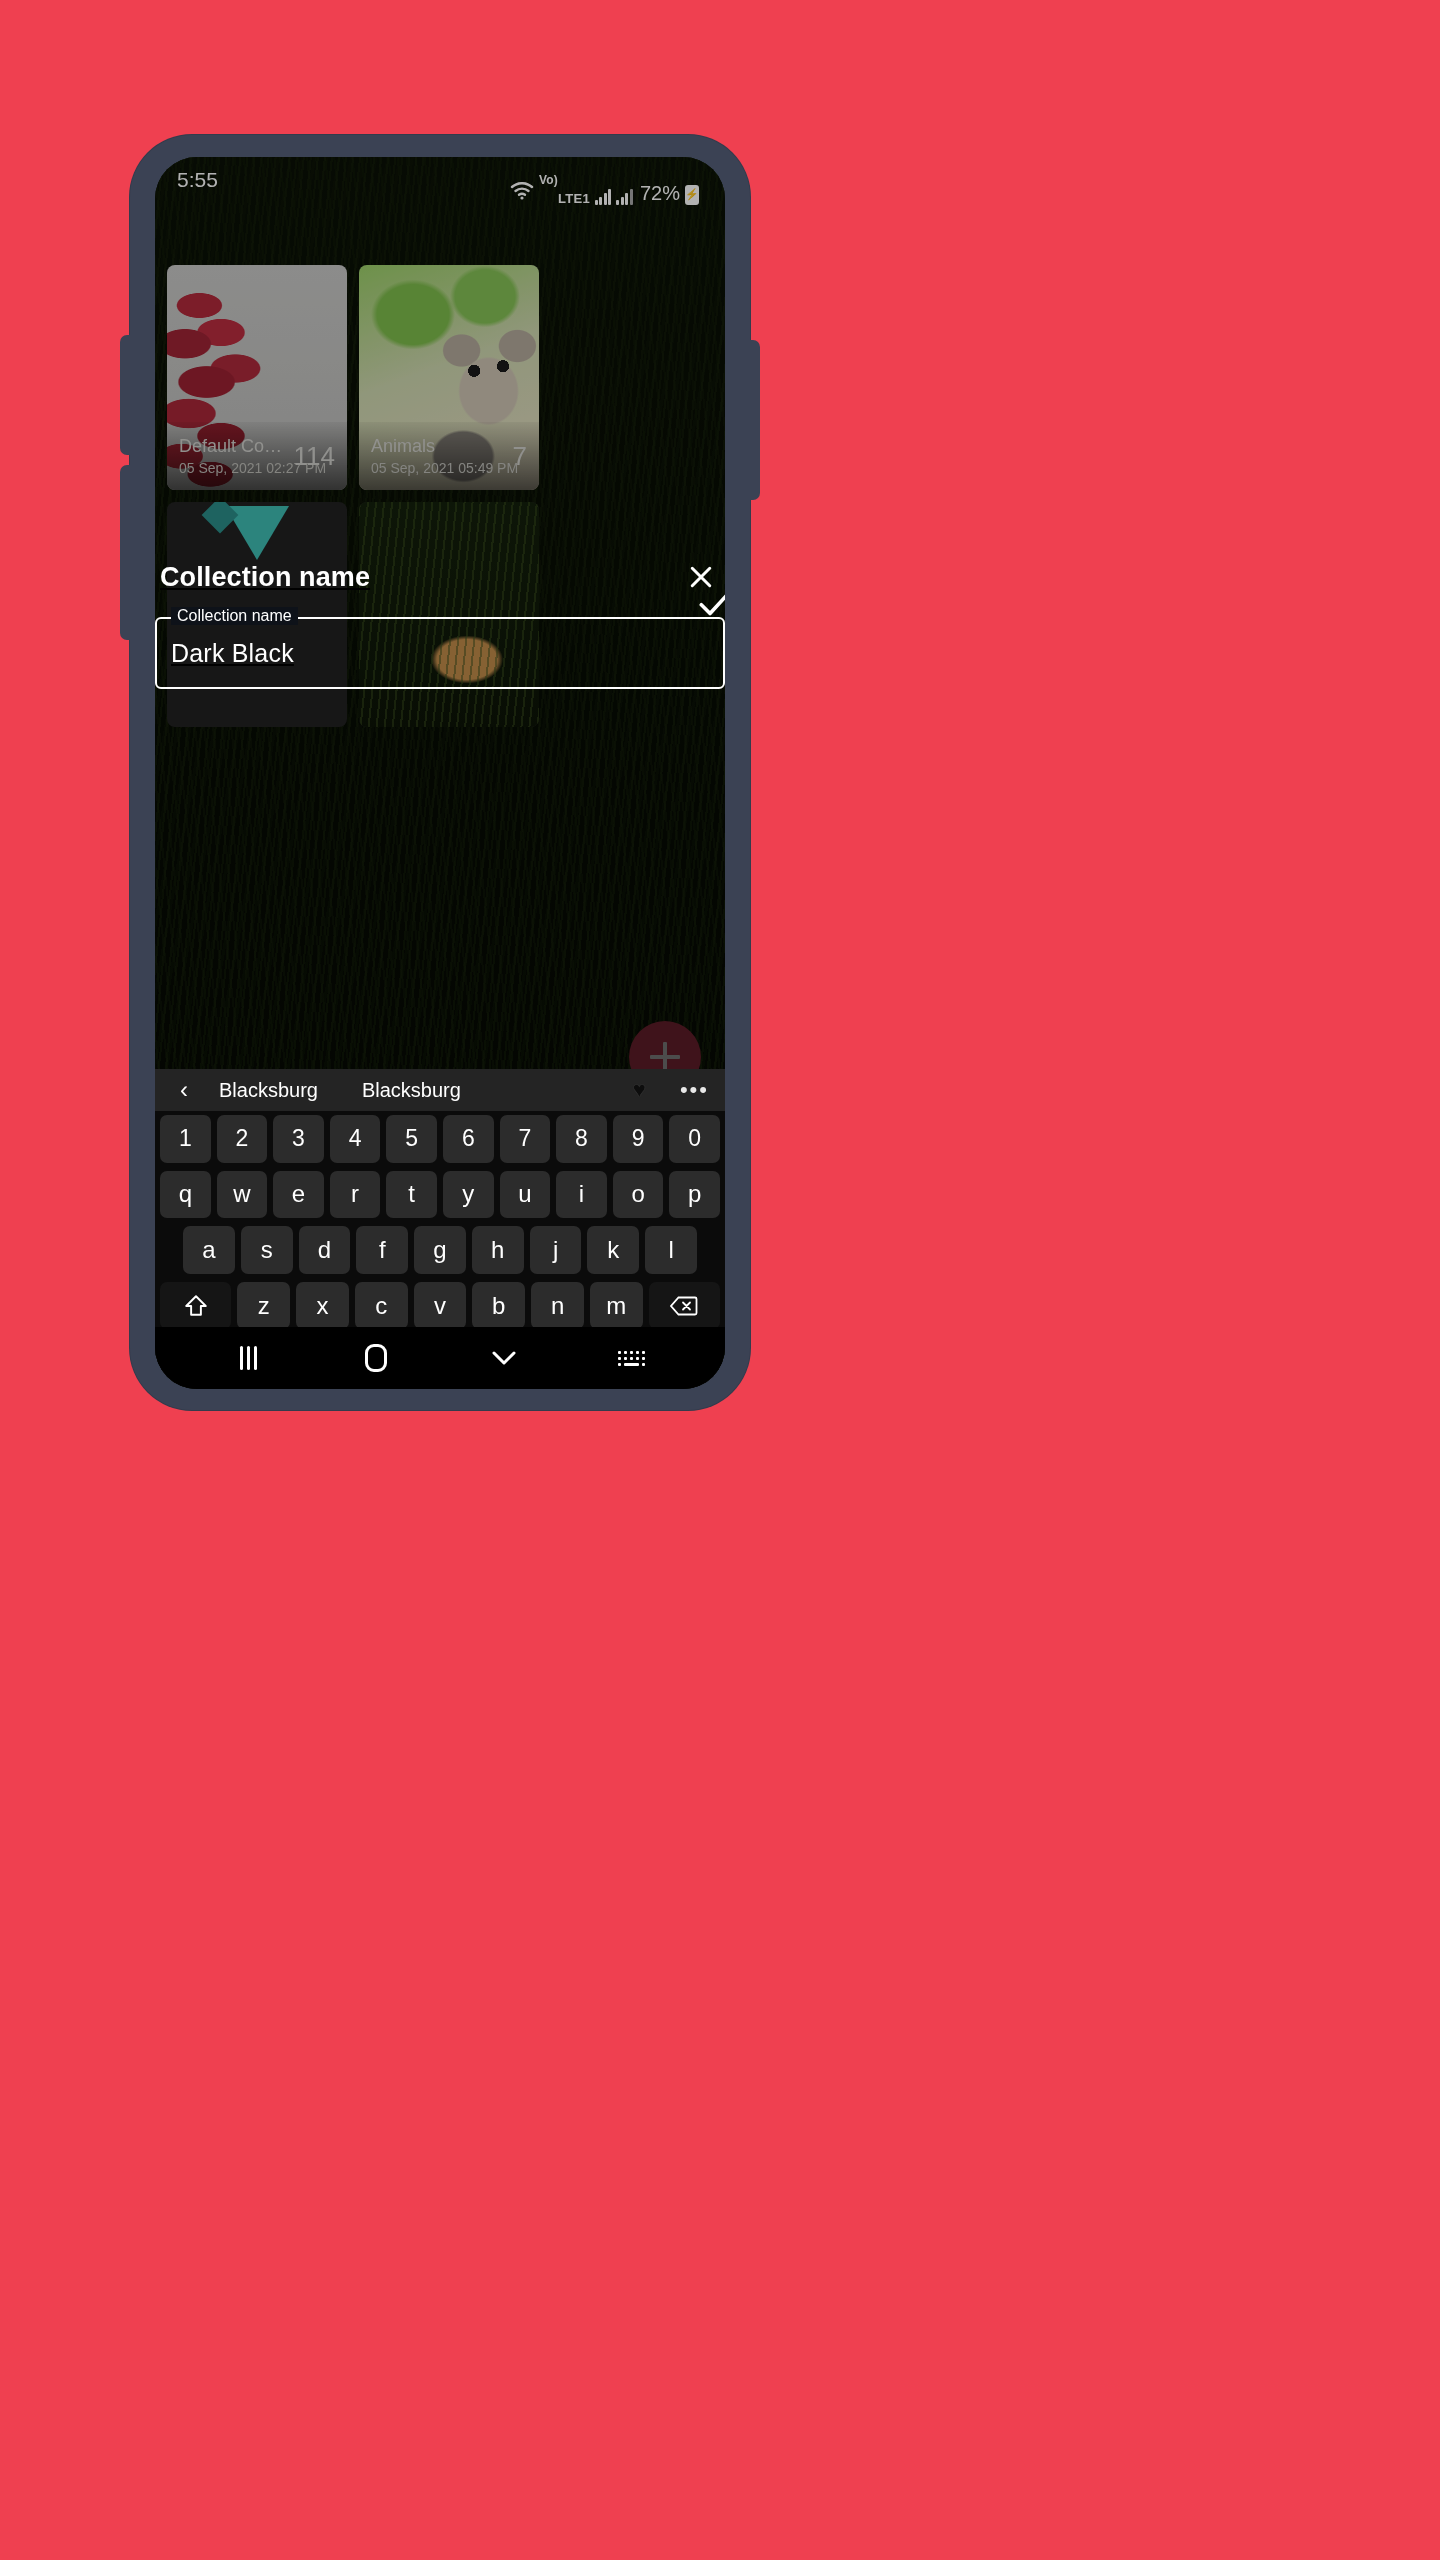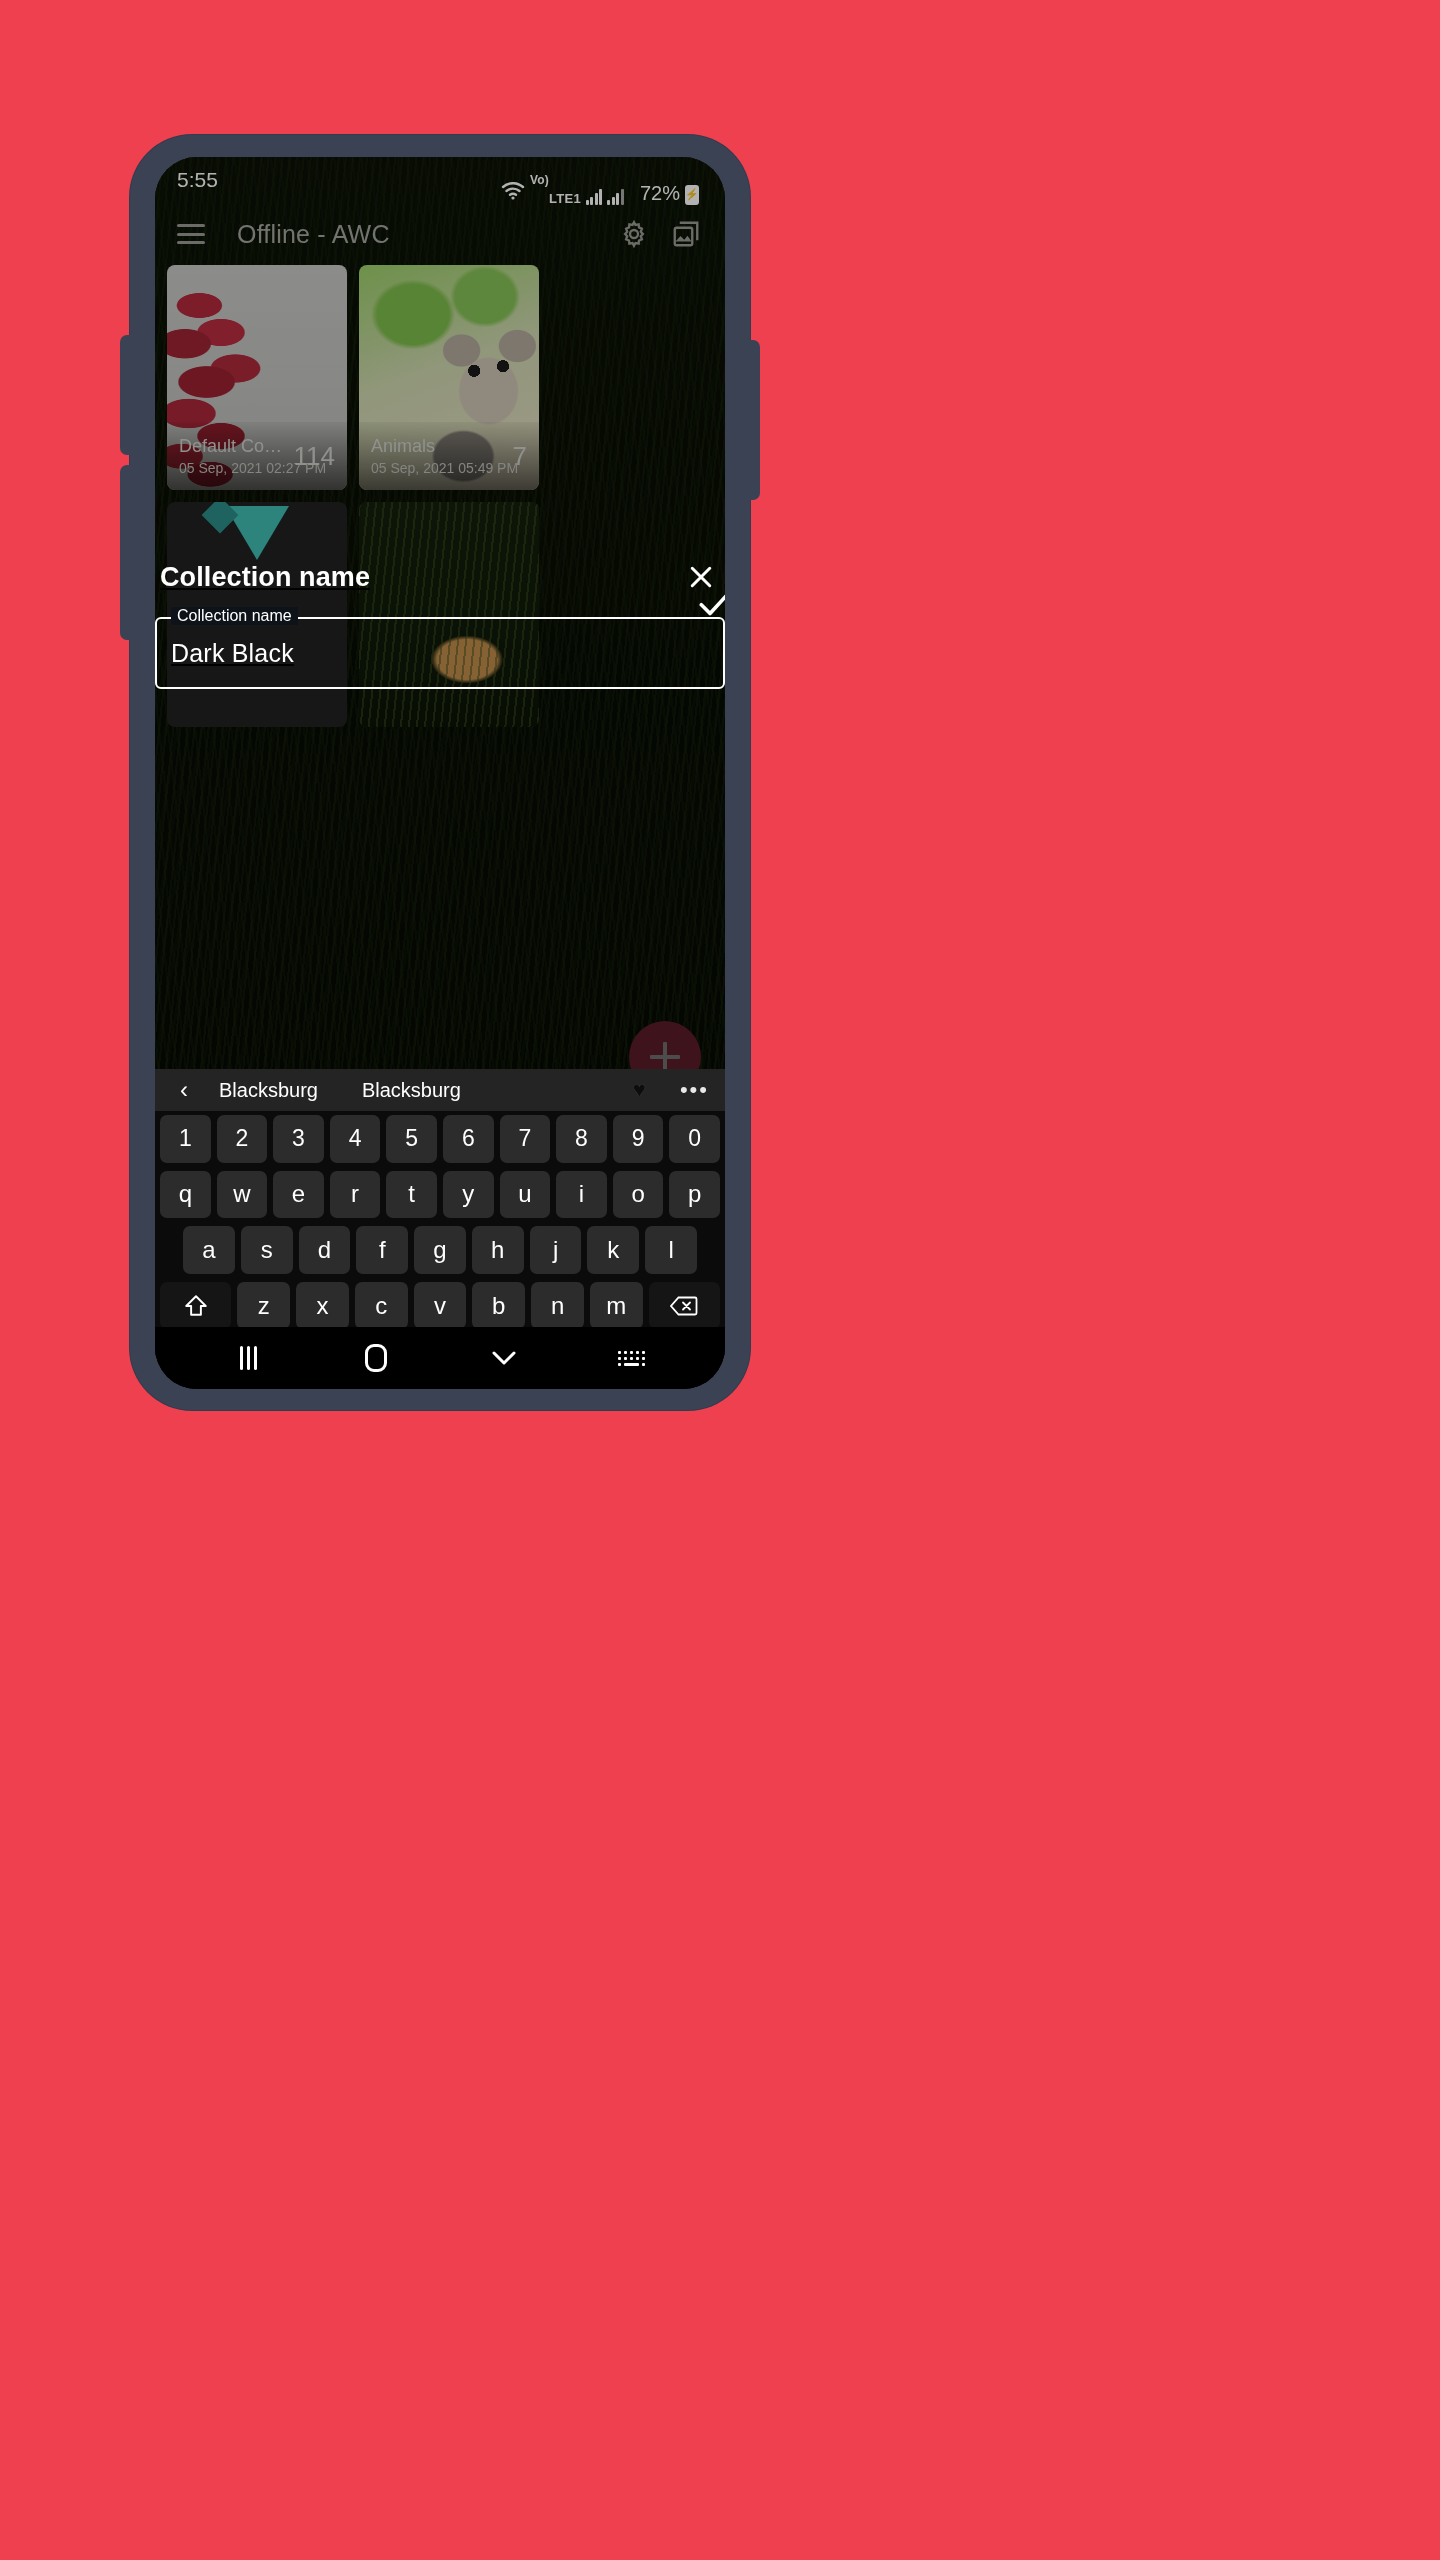--- a/index.html
+++ b/index.html
@@ -60,21 +60,21 @@
   .vo-block{ display:flex; flex-direction:row; align-items:center; line-height:1; }
   .vo-top{ font-size:12px; letter-spacing:.2px; font-weight:700;}
   .vo-bot{ font-size:13px; font-weight:700; letter-spacing:.3px;margin-top:36px;}
   .bars{ display:flex; align-items:flex-end; gap:1.5px; height:16px; }
   .bars i{ display:block; width:3px; background:#fff; border-radius:1px; }
   .bars i:nth-child(1){height:5px}
   .bars i:nth-child(2){height:8px}
   .bars i:nth-child(3){height:12px}
   .bars i:nth-child(4){height:16px}
   .bars.faded i:nth-child(4){background:#aaa}
-  #battery-pct{ font-size:20px; font-weight:400; margin-left:11px;}
+  #battery-pct{ font-size:20px; font-weight:400; margin-left:2px;}
   #battery-icon{
     width:14px; height:20px; border:2px solid #fff; border-radius:3px;
     position:relative; display:flex; align-items:center; justify-content:center;
     background:#fff;
   }
   #battery-icon:after{
     content:"⚡"; font-size:11px; color:#111; line-height:1;
   }
 
   
@@ -291,41 +291,20 @@
             <i></i>
             <i></i>
             <i></i>
             <i></i>
           </span>
         <span id="battery-pct">72%</span>
         <span id="battery-icon"></span>
       </div>
     </div>
 
-    <div id="app-bar">
-      <div id="hamburger-icon">
-        <span></span>
-          <span></span>
-          <span></span>
-      </div>
-      <div id="app-title">Offline - AWC</div>
-      <div class="appbar-icon">
-        <svg width="30" height="30" viewBox="0 0 24 24" fill="none" stroke="#9a9a94" stroke-width="1.9">
-          <circle cx="12" cy="12" r="3.2"></circle>
-          <path d="M12 2.6l1.2 2.2 2.5-.5.3 2.5 2.3 1-.9 2.4 1.7 1.8-1.7 1.8.9 2.4-2.3 1-.3 2.5-2.5-.5L12 21.4l-1.2-2.2-2.5.5-.3-2.5-2.3-1 .9-2.4L4.9 12l1.7-1.8-.9-2.4 2.3-1 .3-2.5 2.5.5z"></path>
-        </svg>
-      </div>
-      <div class="appbar-icon">
-        <svg width="30" height="30" viewBox="0 0 24 24" fill="none" stroke="#9a9a94" stroke-width="1.9">
-          <path d="M7 3h14v14"></path>
-          <rect x="3" y="7" width="14" height="14" rx="1.5"></rect>
-          <path d="M3.6 18l4-4.5 3 3 2.6-3.2 3.2 4.7" fill="#9a9a94" stroke="none"></path>
-        </svg>
-      </div>
-    </div>
 
     <div id="collections-grid">
 
       <div class="collection-card">
         <div class="card-img img-leaves"></div>
         <div class="card-overlay">
           <div class="card-texts">
             <div class="card-title">Default Collection</div>
             <div class="card-date">05 Sep, 2021 02:27 PM</div>
           </div>

